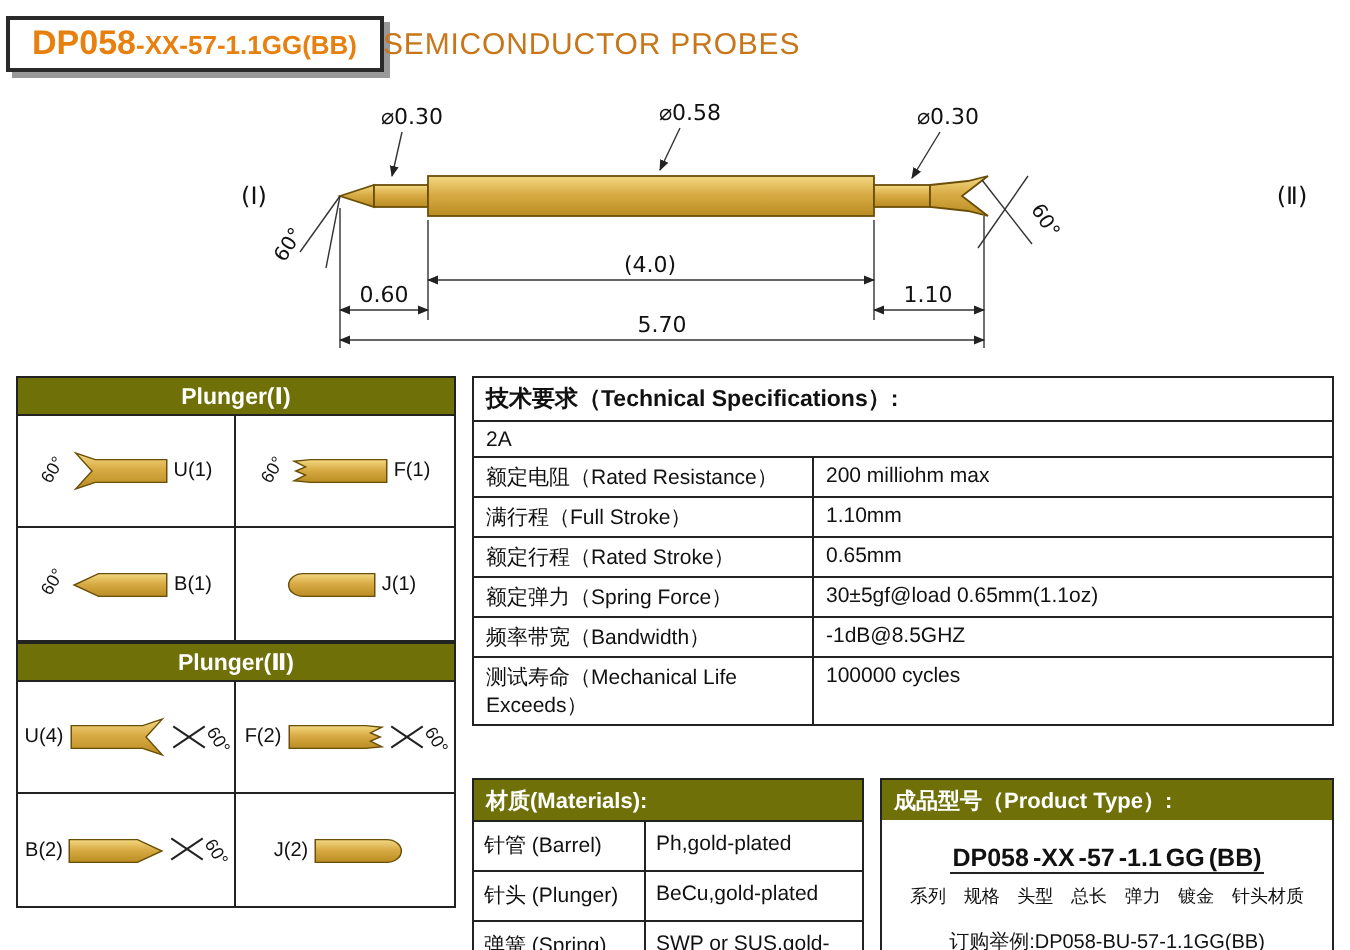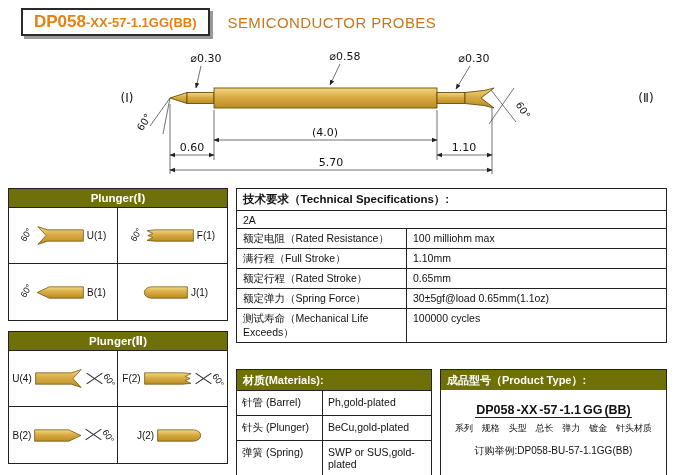--- a/index.html
+++ b/index.html
@@ -2,31 +2,31 @@
 <html style="--accent: #E8800F; --subtitle: #C8761A; --olive: #6F7008; --goldLight: #F2D983; --goldMid: #D9AB45; --goldDark: #B98D22; --goldStroke: #6B4E08;"><head>
 <meta charset="utf-8">
 <style>
   :root{
     --accent:#e8800f; --subtitle:#c8761a; --olive:#6f7008;
     --goldStroke:#6b4e08;
   }
   *{box-sizing:border-box}
   body{margin:0;width:675px;height:475px;background:#fff;overflow:hidden;
        font-family:"Liberation Sans","DejaVu Sans",sans-serif;color:#111}
-  .header{display:flex;align-items:center;gap:18px;padding:8px 21px 2px}
+  .header{display:flex;align-items:center;padding:8px 3px 2px}
   .title-box{border:2px solid #2a2a2a;box-shadow:3px 3px 0 #999;padding:2px 11px;
              color:var(--accent);font-weight:bold;white-space:nowrap;background:#fff}
   .t-main{font-size:17px}
   .t-rest{font-size:13px}
   .subtitle{color:var(--subtitle);font-weight:normal;font-size:15px;letter-spacing:.4px}
   svg.drawing{display:block}
   svg text{font-family:"DejaVu Sans","Liberation Sans",sans-serif}
   .content{display:flex;gap:8px;padding:0 8px;align-items:flex-start}
   .left-col{width:220px;flex:none}
-  .ppanel{border:1px solid #222;margin-bottom:10px}
+  .ppanel{border:1px solid #222;}
   .pheader{background:var(--olive);color:#fff;text-align:center;font-size:11.5px;
            padding:2px 0;font-weight:bold;border-bottom:1px solid #222}
   .pgrid{display:grid;grid-template-columns:1fr 1fr}
   .pcell{height:56px;display:flex;align-items:center;justify-content:center;gap:2px;
          border-right:1px solid #222;border-bottom:1px solid #222;overflow:hidden}
   .pgrid .pcell:nth-child(2n){border-right:none}
   .pgrid .pcell:nth-child(n+3){border-bottom:none}
   .deg{font-size:9px;white-space:nowrap;flex:none}
   .degL{transform:rotate(-58deg);width:11px}
   .degR{transform:rotate(58deg);width:11px}
@@ -204,33 +204,37 @@
 
   <div class="right-col">
     <div class="spec-table">
       <div class="spec-title">技术要求（Technical Specifications）:</div>
       <div id="specRows">
           <div class="spec-row">
        <div class="spec-value">2A</div>
      </div>
           <div class="spec-row">
        <div class="spec-label">额定电阻（Rated Resistance）</div>
-       <div class="spec-value">100 milliohm max</div>
+       <div class="spec-value">200 milliohm max</div>
      </div>
           <div class="spec-row">
        <div class="spec-label">满行程（Full Stroke）</div>
        <div class="spec-value">1.10mm</div>
      </div>
           <div class="spec-row">
        <div class="spec-label">额定行程（Rated Stroke）</div>
        <div class="spec-value">0.65mm</div>
      </div>
           <div class="spec-row">
        <div class="spec-label">额定弹力（Spring Force）</div>
        <div class="spec-value">30±5gf@load 0.65mm(1.1oz)</div>
+     </div>
+          <div class="spec-row">
+       <div class="spec-label">频率带宽（Bandwidth）</div>
+       <div class="spec-value">-1dB@8.5GHZ</div>
      </div>
           <div class="spec-row">
        <div class="spec-label">测试寿命（Mechanical Life Exceeds）</div>
        <div class="spec-value">100000 cycles</div>
      </div>
         </div>
     </div>
 
     <div class="bottom-row">
       <div class="mat-panel">

